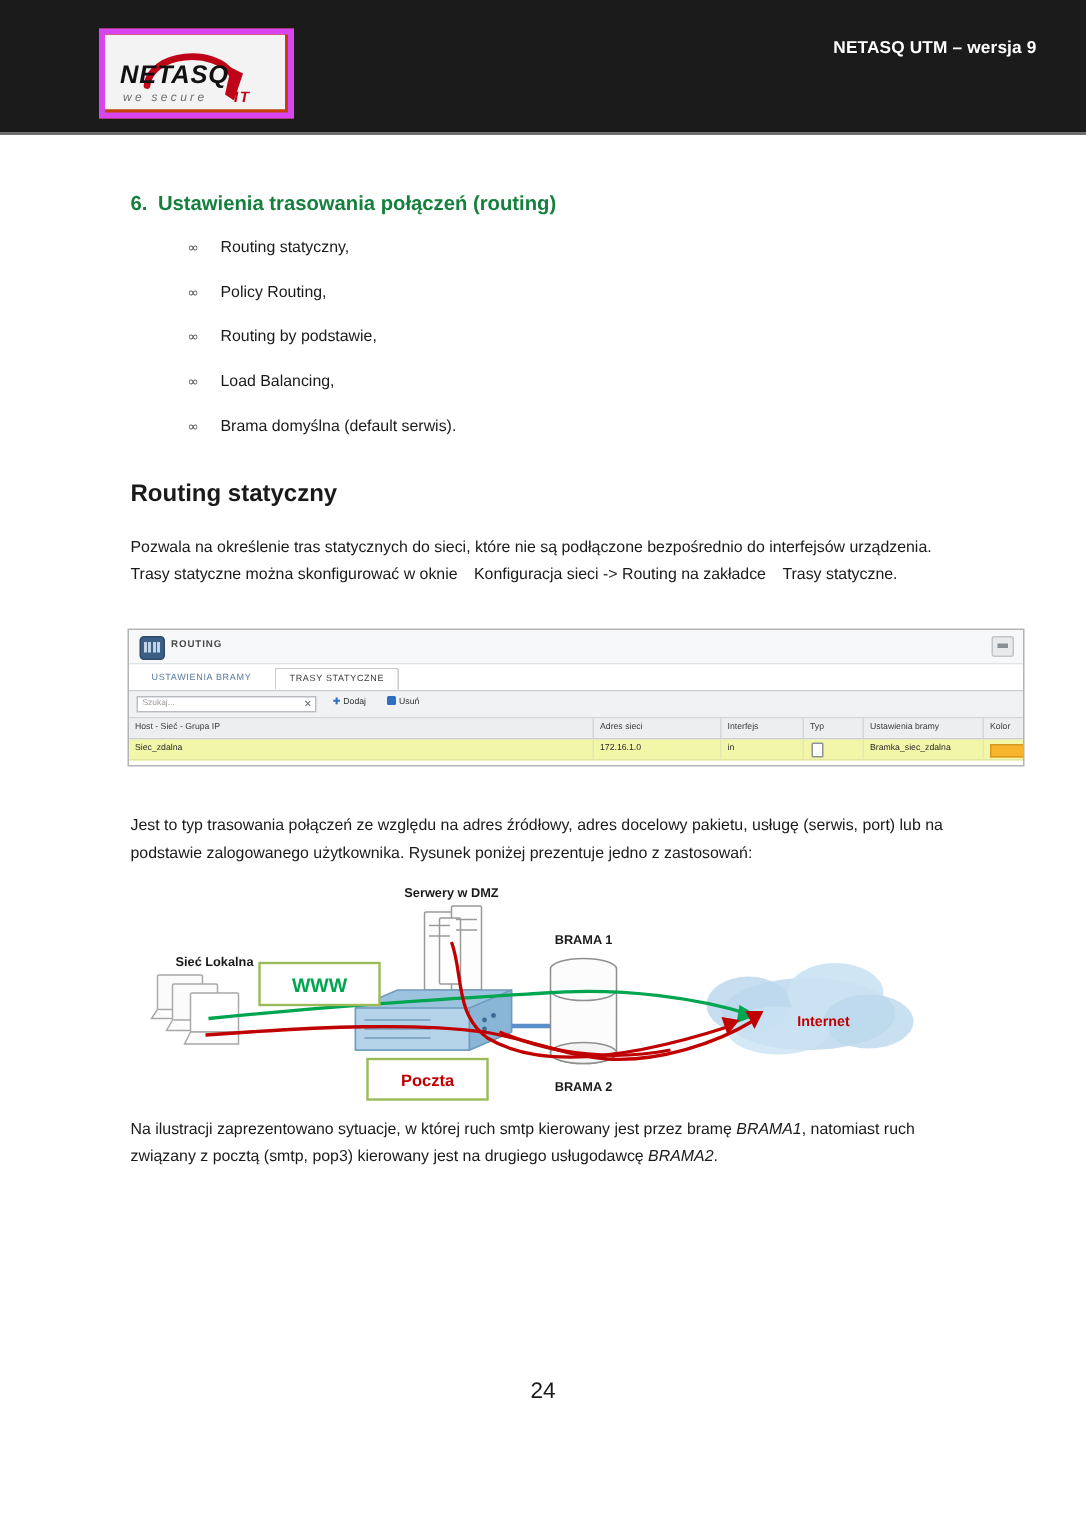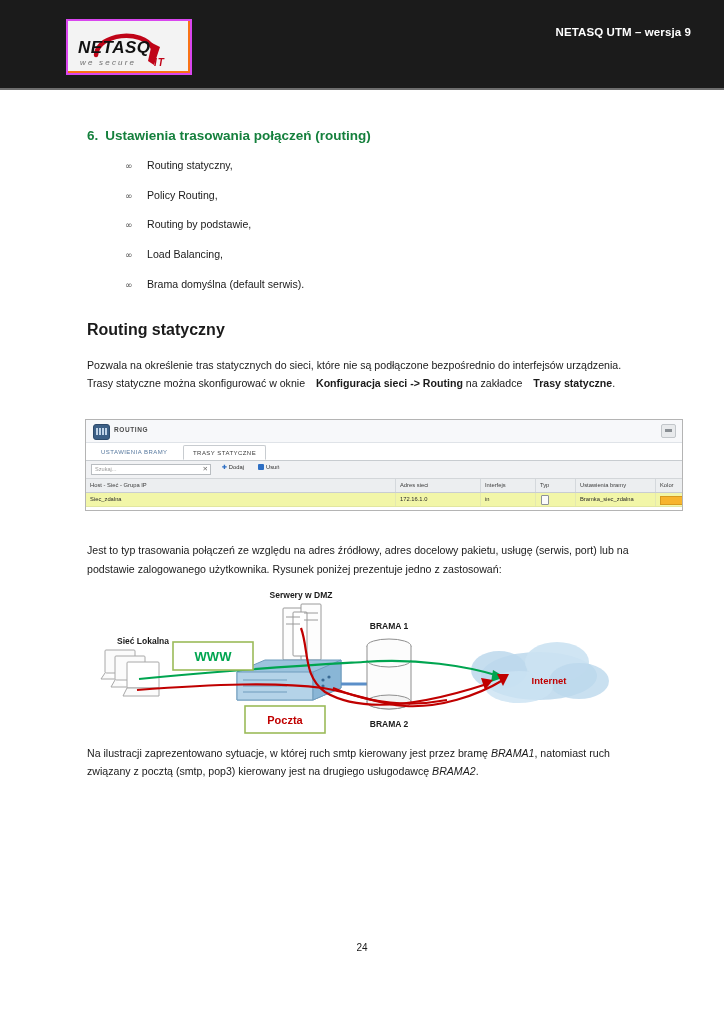--- a/index.html
+++ b/index.html
@@ -29,22 +29,22 @@
     left: 0; top: 88px;
     width: 724px;
     height: 2px;
     background: #6e6e6e;
   }
   .logo-box {
     position: absolute;
     left: 66px; top: 19px;
     width: 122px;
     height: 52px;
-    background: #f97316;
-    border: 2px solid #d946ef;
+    background: #c2410c;
+    border: 4px solid #d946ef;
     overflow: hidden;
     text-align: center;
   }
   .logo-svg { display: block; }
   .header-title {
     position: absolute;
     right: 33px; top: 26px;
     color: #ffffff;
     font-size: 11.5px;
     font-weight: bold;
@@ -67,21 +67,21 @@
   }
   h1.section-heading .num { margin-right: 7px; }
 
   p.body-text {
     margin: 0 0 6px 0;
     font-size: 10.6px;
     line-height: 1.72;
     color: #1a1a1a;
     text-align: left;
   }
-  p.body-text b { font-weight: bold; padding-left: 8px; }
+  p.body-text b { font-weight: normal; padding-left: 8px; }
   p.body-text i { font-style: italic; }
 
   ul.bullet-list {
     list-style: none;
     margin: 14px 0 0 0;
     padding: 0;
   }
   ul.bullet-list li {
     display: flex;
     align-items: baseline;
@@ -301,24 +301,24 @@
   .diagram-wrap {
     position: relative;
     width: 552px;
     height: 160px;
   }
   .diagram-svg { display: block; }
 
   
   .page-number {
     position: absolute;
-    left: 0; top: 942px;
+    left: 0; top: 919px;
     width: 724px;
     text-align: center;
-    font-size: 10px;
+    font-size: 15px;
     color: #1a1a1a;
   }
 </style>
 </head>
 <body>
 
 <div class="header-band">
   <div class="logo-box">
     <svg class="logo-svg" width="120" height="50" viewBox="0 0 120 50">
       <rect x="0" y="0" width="120" height="50" fill="#f3f3f3"></rect>

